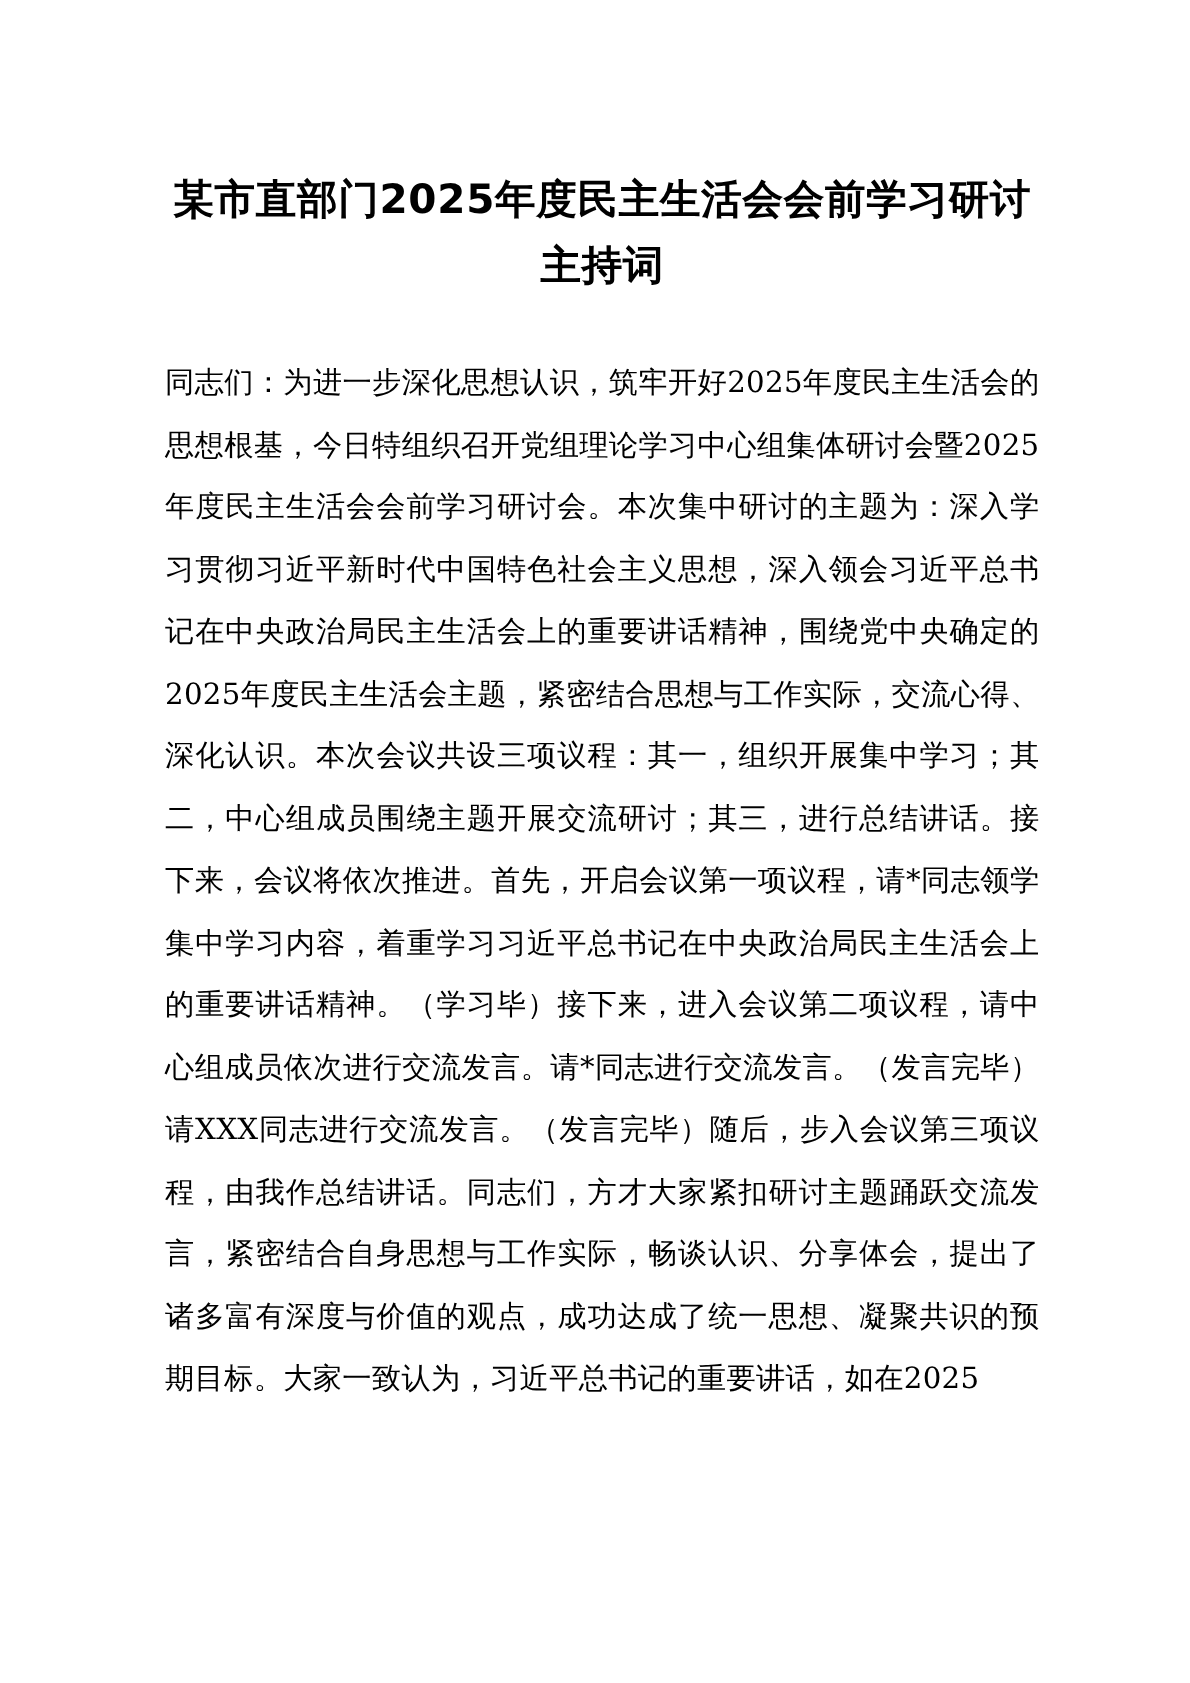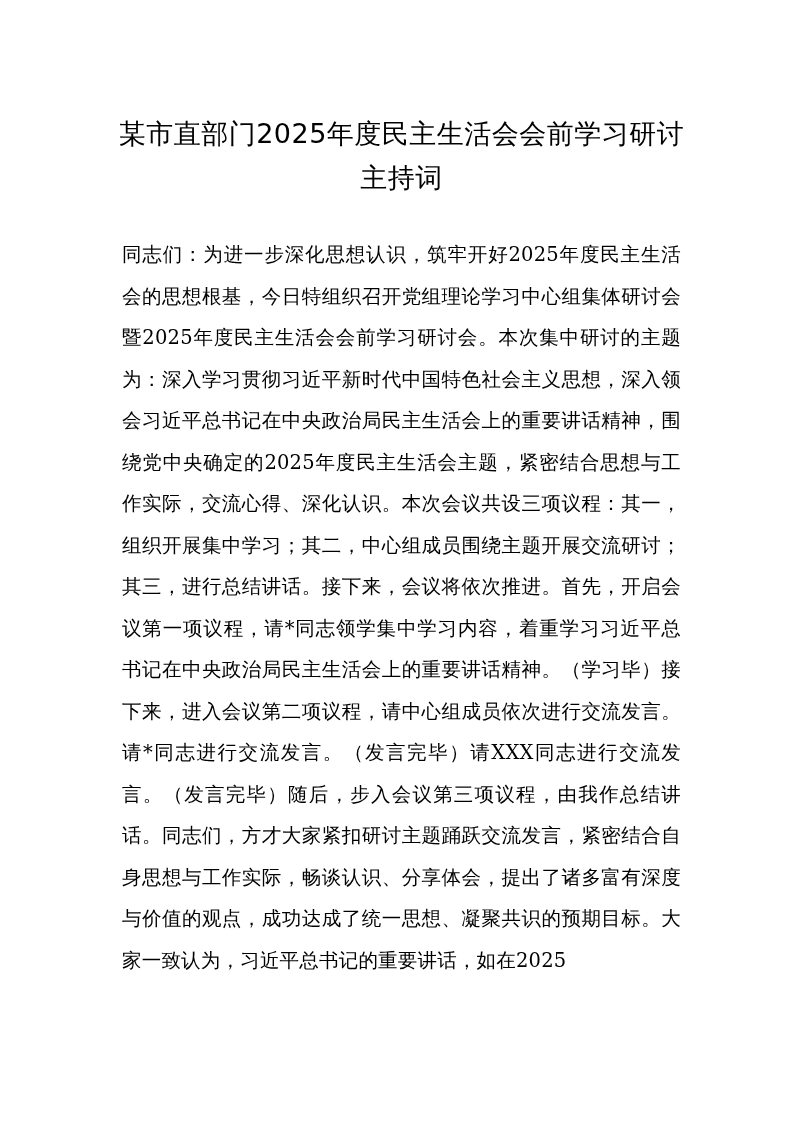--- a/index.html
+++ b/index.html
@@ -17,41 +17,41 @@
   .page {
     position: relative;
     width: 793px;
     height: 1122px;
     box-sizing: border-box;
     padding: 112px 100px 60px 110px;
     background: #ffffff;
   }
   .doc-title {
     font-family: "DejaVu Sans", sans-serif;
-    font-weight: normal;
+    font-weight: bold;
     font-size: 27px;
     line-height: 44px;
     text-align: center;
     letter-spacing: 0.5px;
     margin: 0 0 34px 0;
     color: #000000;
   }
   .doc-body {
     font-family: "DejaVu Serif", serif;
     font-size: 19.5px;
     line-height: 41.5px;
     text-align: justify;
     text-justify: inter-ideograph;
     letter-spacing: 0.2px;
     color: #000000;
     margin: 0;
     word-break: break-all;
   }
   .doc-body p {
-    margin: 12px;
+    margin: 0;
     text-indent: 0;
   }
 </style>
 </head>
 <body>
 
 <div class="page">
   <h1 class="doc-title">某市直部门2025年度民主生活会会前学习研讨主持词</h1>
   <div class="doc-body">
     <p>同志们：为进一步深化思想认识，筑牢开好2025年度民主生活会的思想根基，今日特组织召开党组理论学习中心组集体研讨会暨2025年度民主生活会会前学习研讨会。本次集中研讨的主题为：深入学习贯彻习近平新时代中国特色社会主义思想，深入领会习近平总书记在中央政治局民主生活会上的重要讲话精神，围绕党中央确定的2025年度民主生活会主题，紧密结合思想与工作实际，交流心得、深化认识。本次会议共设三项议程：其一，组织开展集中学习；其二，中心组成员围绕主题开展交流研讨；其三，进行总结讲话。接下来，会议将依次推进。首先，开启会议第一项议程，请*同志领学集中学习内容，着重学习习近平总书记在中央政治局民主生活会上的重要讲话精神。（学习毕）接下来，进入会议第二项议程，请中心组成员依次进行交流发言。请*同志进行交流发言。（发言完毕）请XXX同志进行交流发言。（发言完毕）随后，步入会议第三项议程，由我作总结讲话。同志们，方才大家紧扣研讨主题踊跃交流发言，紧密结合自身思想与工作实际，畅谈认识、分享体会，提出了诸多富有深度与价值的观点，成功达成了统一思想、凝聚共识的预期目标。大家一致认为，习近平总书记的重要讲话，如在2025</p>

